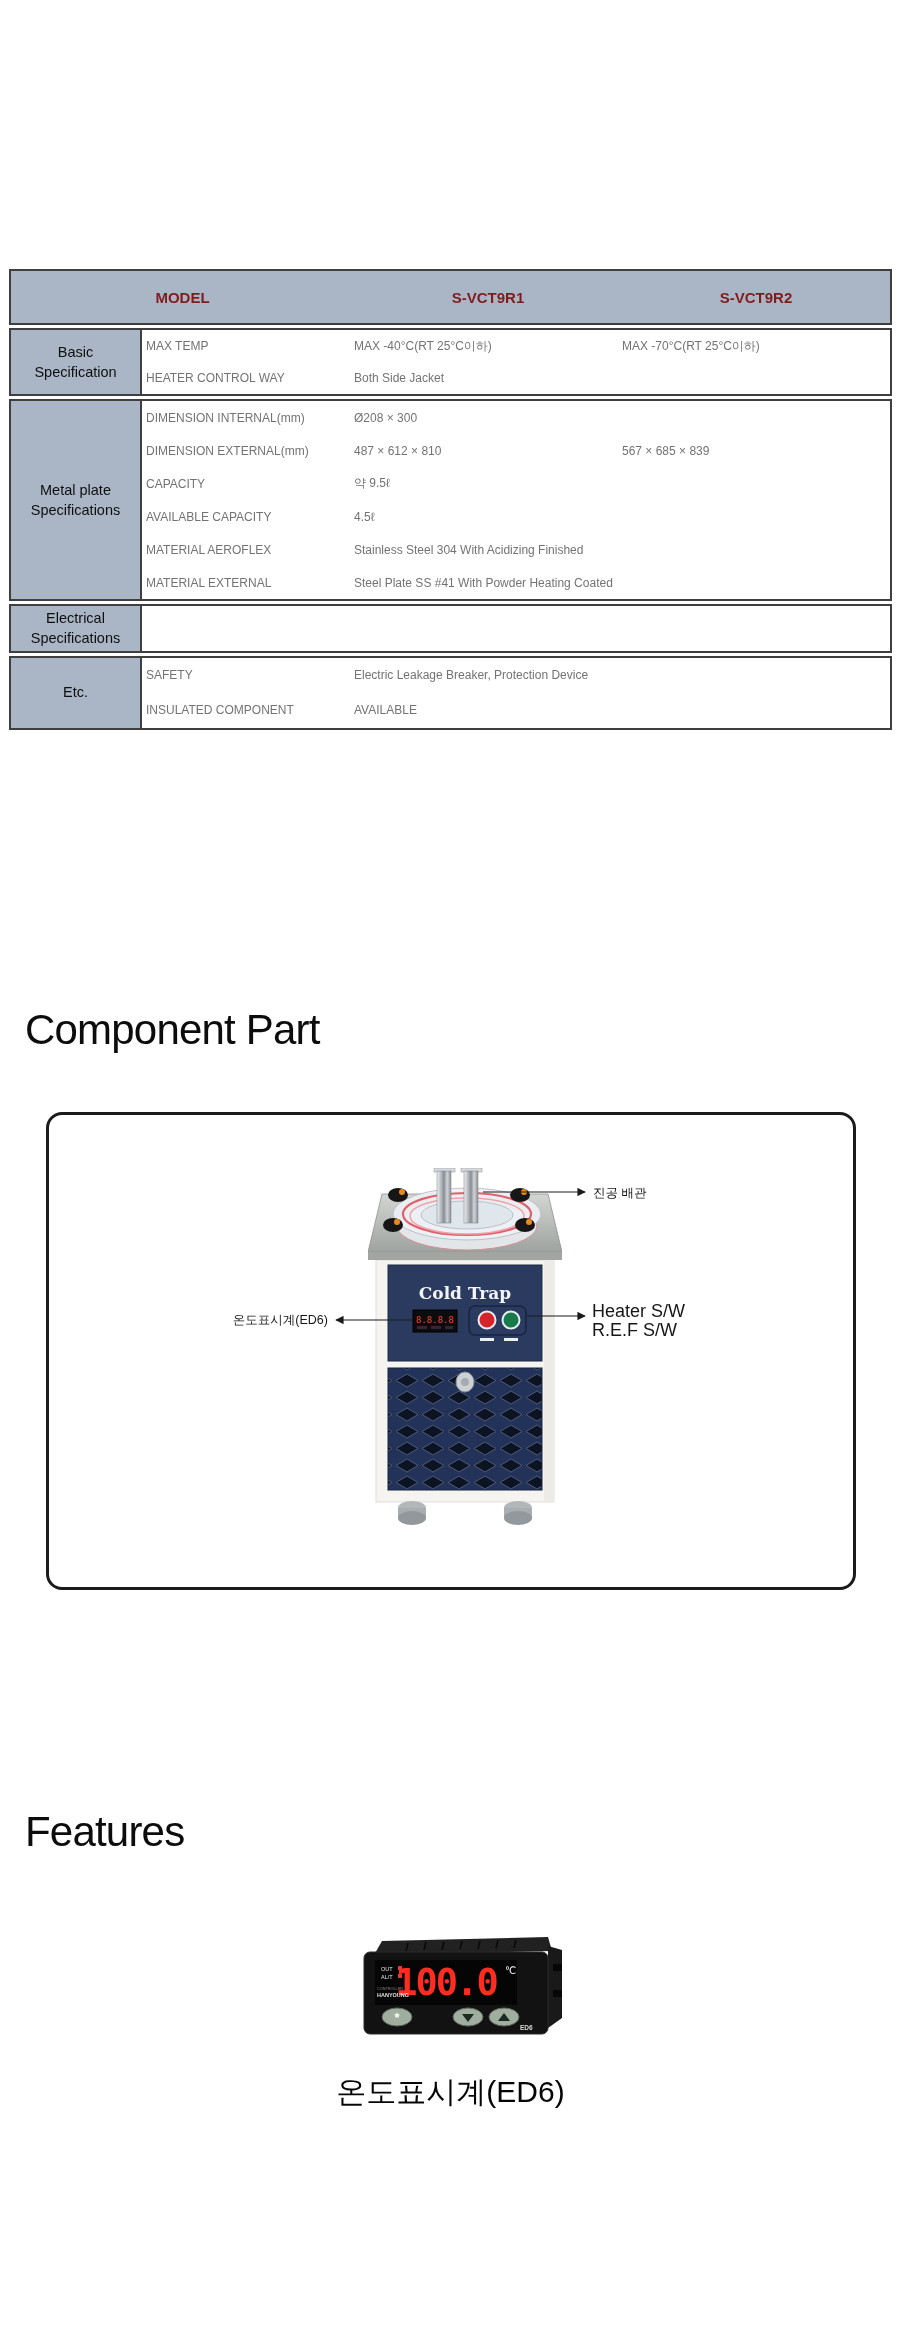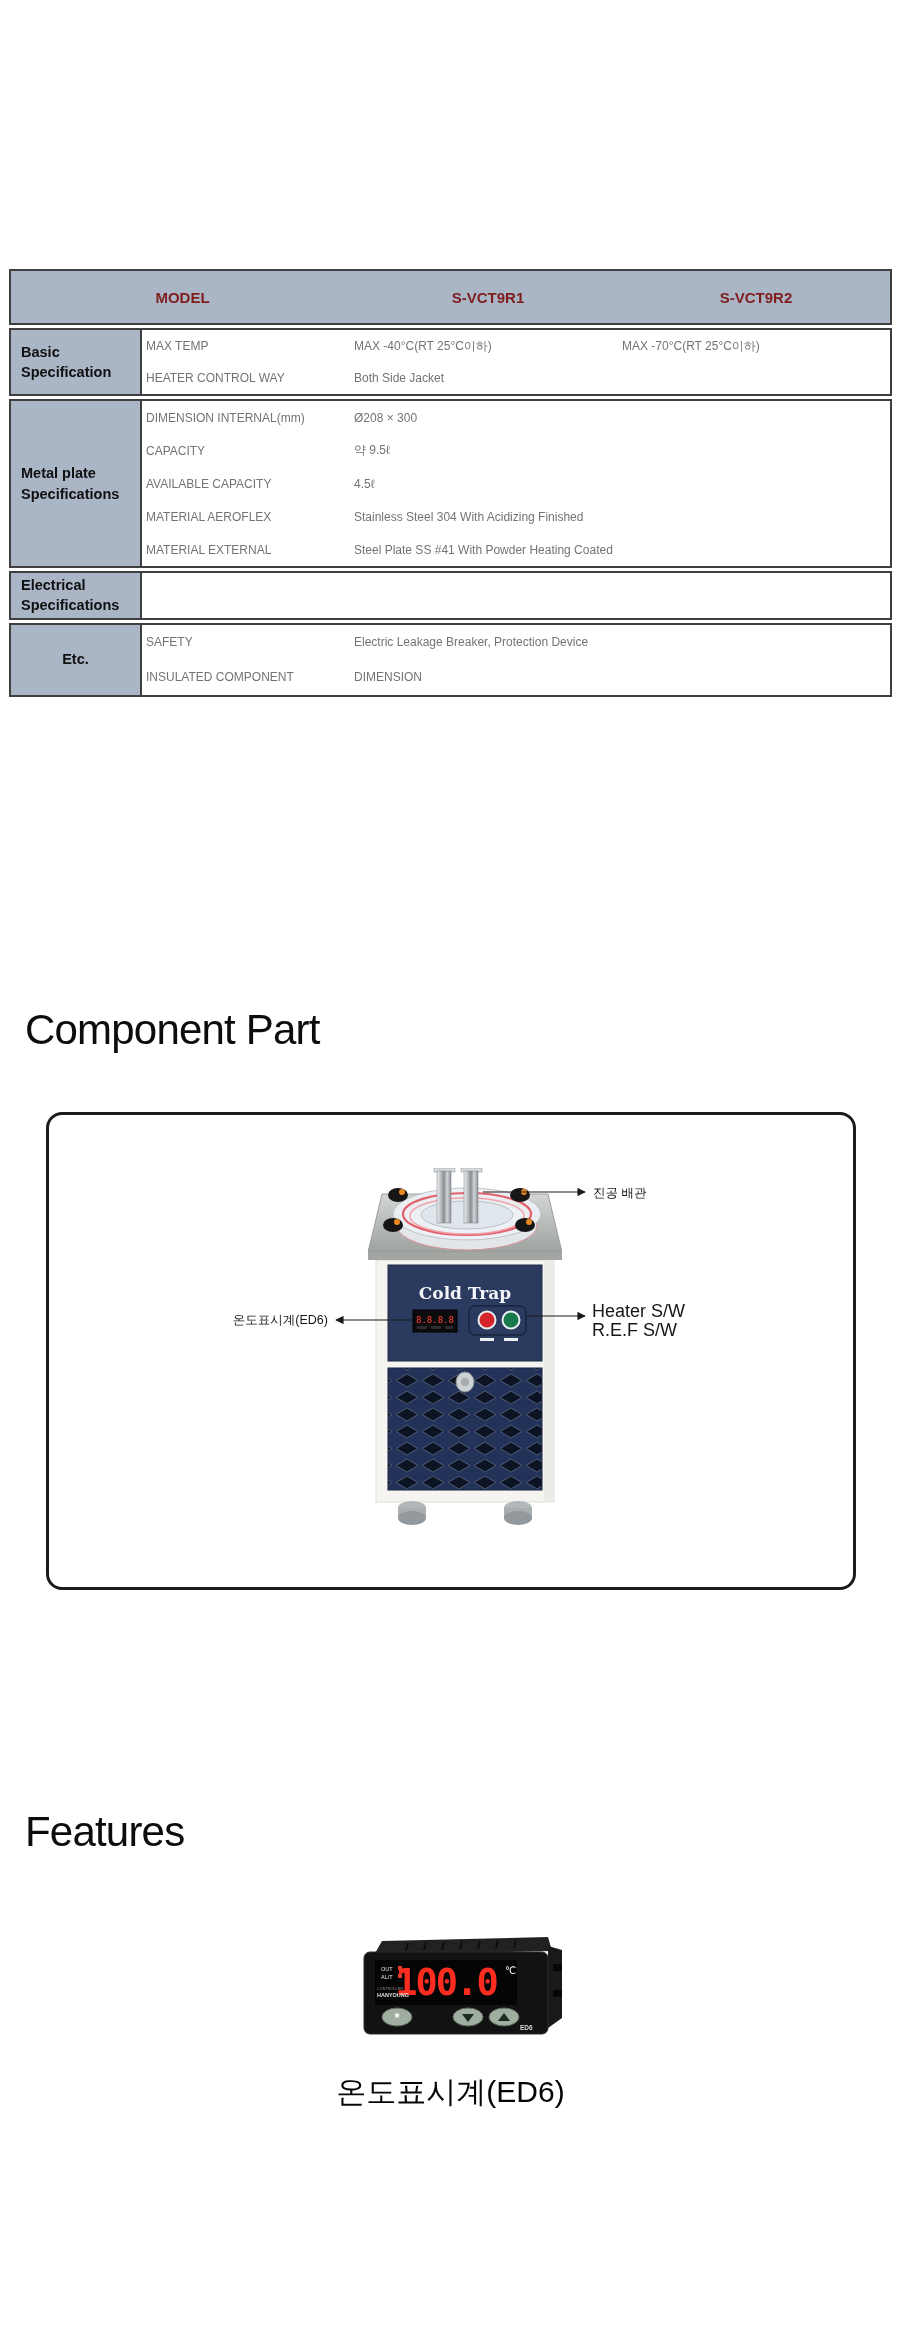--- a/index.html
+++ b/index.html
@@ -6,21 +6,21 @@
   html,body{background:#fff}
   body{width:901px;height:2340px;position:relative;font-family:"Liberation Sans","DejaVu Sans",sans-serif;color:#1a1a1a;overflow:hidden}
 
   
   .spec-table{position:absolute;left:9px;top:269px;width:883px}
   .thead{display:grid;grid-template-columns:343px 1fr 1fr;height:56px;background:#aab6c6;
          border:2px solid #3f3f3f;align-items:center;text-align:center;
          font-weight:bold;font-size:15px;color:#7f1d1d}
   .tsec{display:flex;border:2px solid #3f3f3f;margin-top:3px;background:#fff}
   .gcell{width:131px;background:#aab6c6;border-right:2px solid #3f3f3f;display:flex;align-items:center;
-         justify-content:center;text-align:left;font-weight:bold;font-size:14.5px;color:#0f0f0f;
+         justify-content:center;text-align:center;font-weight:normal;font-size:14.5px;color:#0f0f0f;
          padding:2px 10px;line-height:1.4}
   .rows{flex:1;display:flex;flex-direction:column}
   .trow{display:grid;grid-template-columns:212px 1fr 1fr;align-items:center;text-align:left;
         font-size:12px;color:#737373}
   .sec0 .trow{height:32px}.sec1 .trow{height:33px}.sec2 .trow{height:31px}.sec3 .trow{height:35px}
   .lcell{padding:0 4px}
   .span2{grid-column:2/4}
 
   
   .h1{position:absolute;left:25px;font-size:42px;line-height:1.05;font-weight:normal;color:#0c0c0c;letter-spacing:-0.8px}
@@ -66,20 +66,25 @@
         </div>
       </div>
       <div class="tsec sec1">
         <div class="gcell">Metal plate Specifications</div>
         <div class="rows">
           <div class="trow">
             <div class="lcell">DIMENSION INTERNAL(mm)</div>
             <div class="vcell span2">Ø208 × 300</div>
           </div>
           <div class="trow">
+            <div class="lcell">DIMENSION EXTERNAL(mm)</div>
+            <div class="vcell">487 × 612 × 810</div>
+            <div class="vcell">567 × 685 × 839</div>
+          </div>
+          <div class="trow">
             <div class="lcell">CAPACITY</div>
             <div class="vcell span2">약 9.5ℓ</div>
           </div>
           <div class="trow">
             <div class="lcell">AVAILABLE CAPACITY</div>
             <div class="vcell span2">4.5ℓ</div>
           </div>
           <div class="trow">
             <div class="lcell">MATERIAL AEROFLEX</div>
             <div class="vcell span2">Stainless Steel 304 With Acidizing Finished</div>
@@ -95,21 +100,21 @@
       </div>
       <div class="tsec sec3">
         <div class="gcell">Etc.</div>
         <div class="rows">
           <div class="trow">
             <div class="lcell">SAFETY</div>
             <div class="vcell span2">Electric Leakage Breaker, Protection Device</div>
           </div>
           <div class="trow">
             <div class="lcell">INSULATED COMPONENT</div>
-            <div class="vcell span2">DIMENSION</div>
+            <div class="vcell span2">AVAILABLE</div>
           </div>
         </div>
       </div>
     </div>
 </div>
 
 <div class="h1" id="h-component">Component Part</div>
 
 <div class="cbox">
 

